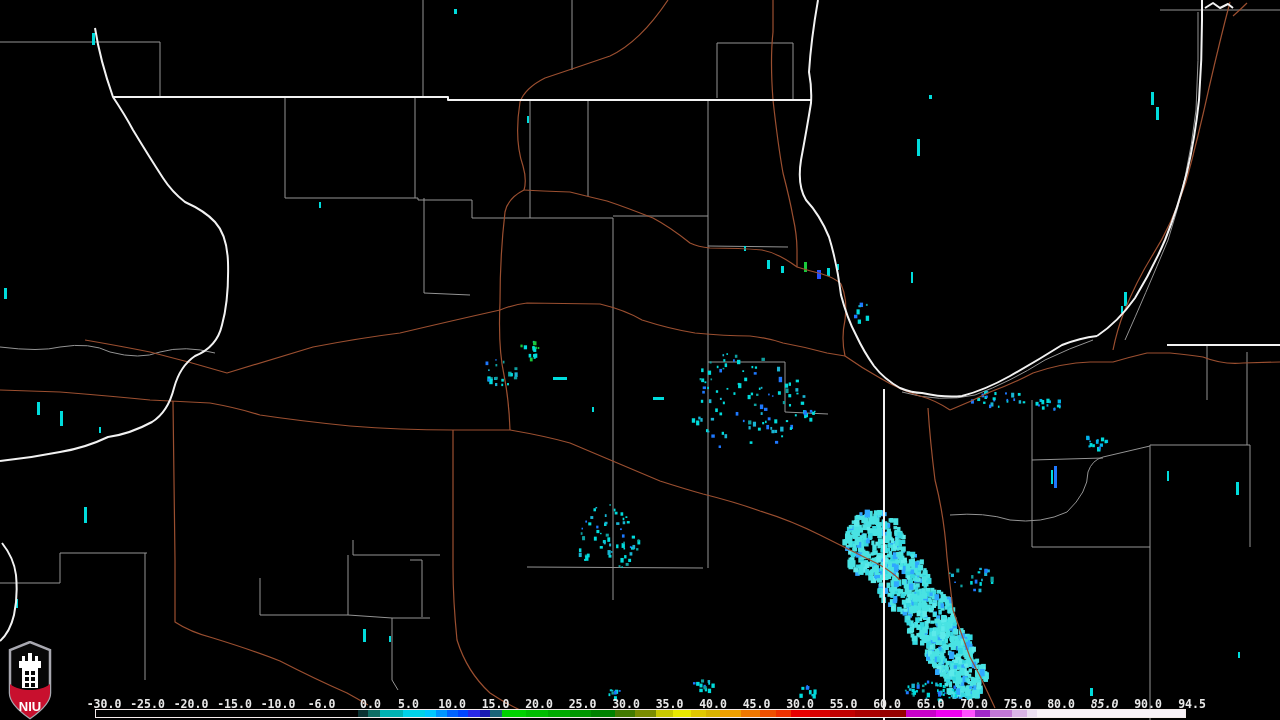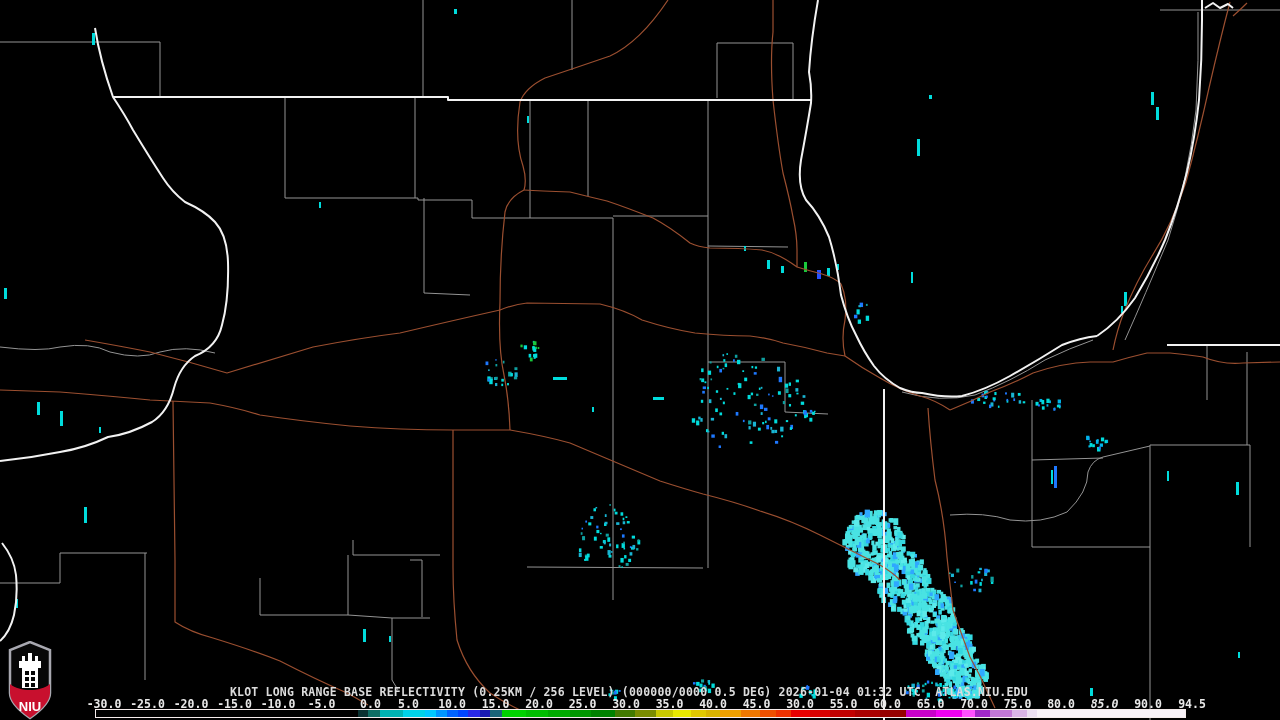--- a/index.html
+++ b/index.html
@@ -1462,29 +1462,28 @@
       <rect x="19" y="30" width="4" height="4"></rect>
         <rect x="25" y="30" width="4" height="4"></rect>
       <rect x="19" y="36" width="4" height="4"></rect>
         <rect x="25" y="36" width="4" height="4"></rect>
       <rect x="19" y="42" width="4" height="4"></rect>
         <rect x="25" y="42" width="4" height="4"></rect>
     </g>
     <text id="logo-text" x="24" y="70" text-anchor="middle" font-family="Liberation Sans, sans-serif" font-size="13" font-weight="bold" fill="#ffffff">NIU</text>
   </svg>
 
-  <div id="caption">KLOT LONG RANGE BASE REFLECTIVITY (0.25KM / 256 LEVEL) (000000/0000 0.5 DEG) 2026-01-04 01:32 UTC  ATLAS.NIU.EDU</div>
 
   <div id="scale-labels">
       <span style="left: 104px;">-30.0</span>
       <span style="left: 147.5px;">-25.0</span>
       <span style="left: 191px;">-20.0</span>
       <span style="left: 234.5px;">-15.0</span>
       <span style="left: 278px;">-10.0</span>
-      <span style="left: 321.5px;">-5.0</span>
+      <span style="left: 321.5px;">-6.0</span>
       <span style="left: 365px; padding-left: 11px;">0.0</span>
       <span style="left: 408.5px;">5.0</span>
       <span style="left: 452px;">10.0</span>
       <span style="left: 495.5px;">15.0</span>
       <span style="left: 539px; text-align: right;">20.0</span>
       <span style="left: 582.5px;">25.0</span>
       <span style="left: 626px;">30.0</span>
       <span style="left: 669.5px;">35.0</span>
       <span style="left: 713px;">40.0</span>
       <span style="left: 756.5px;">45.0</span>

